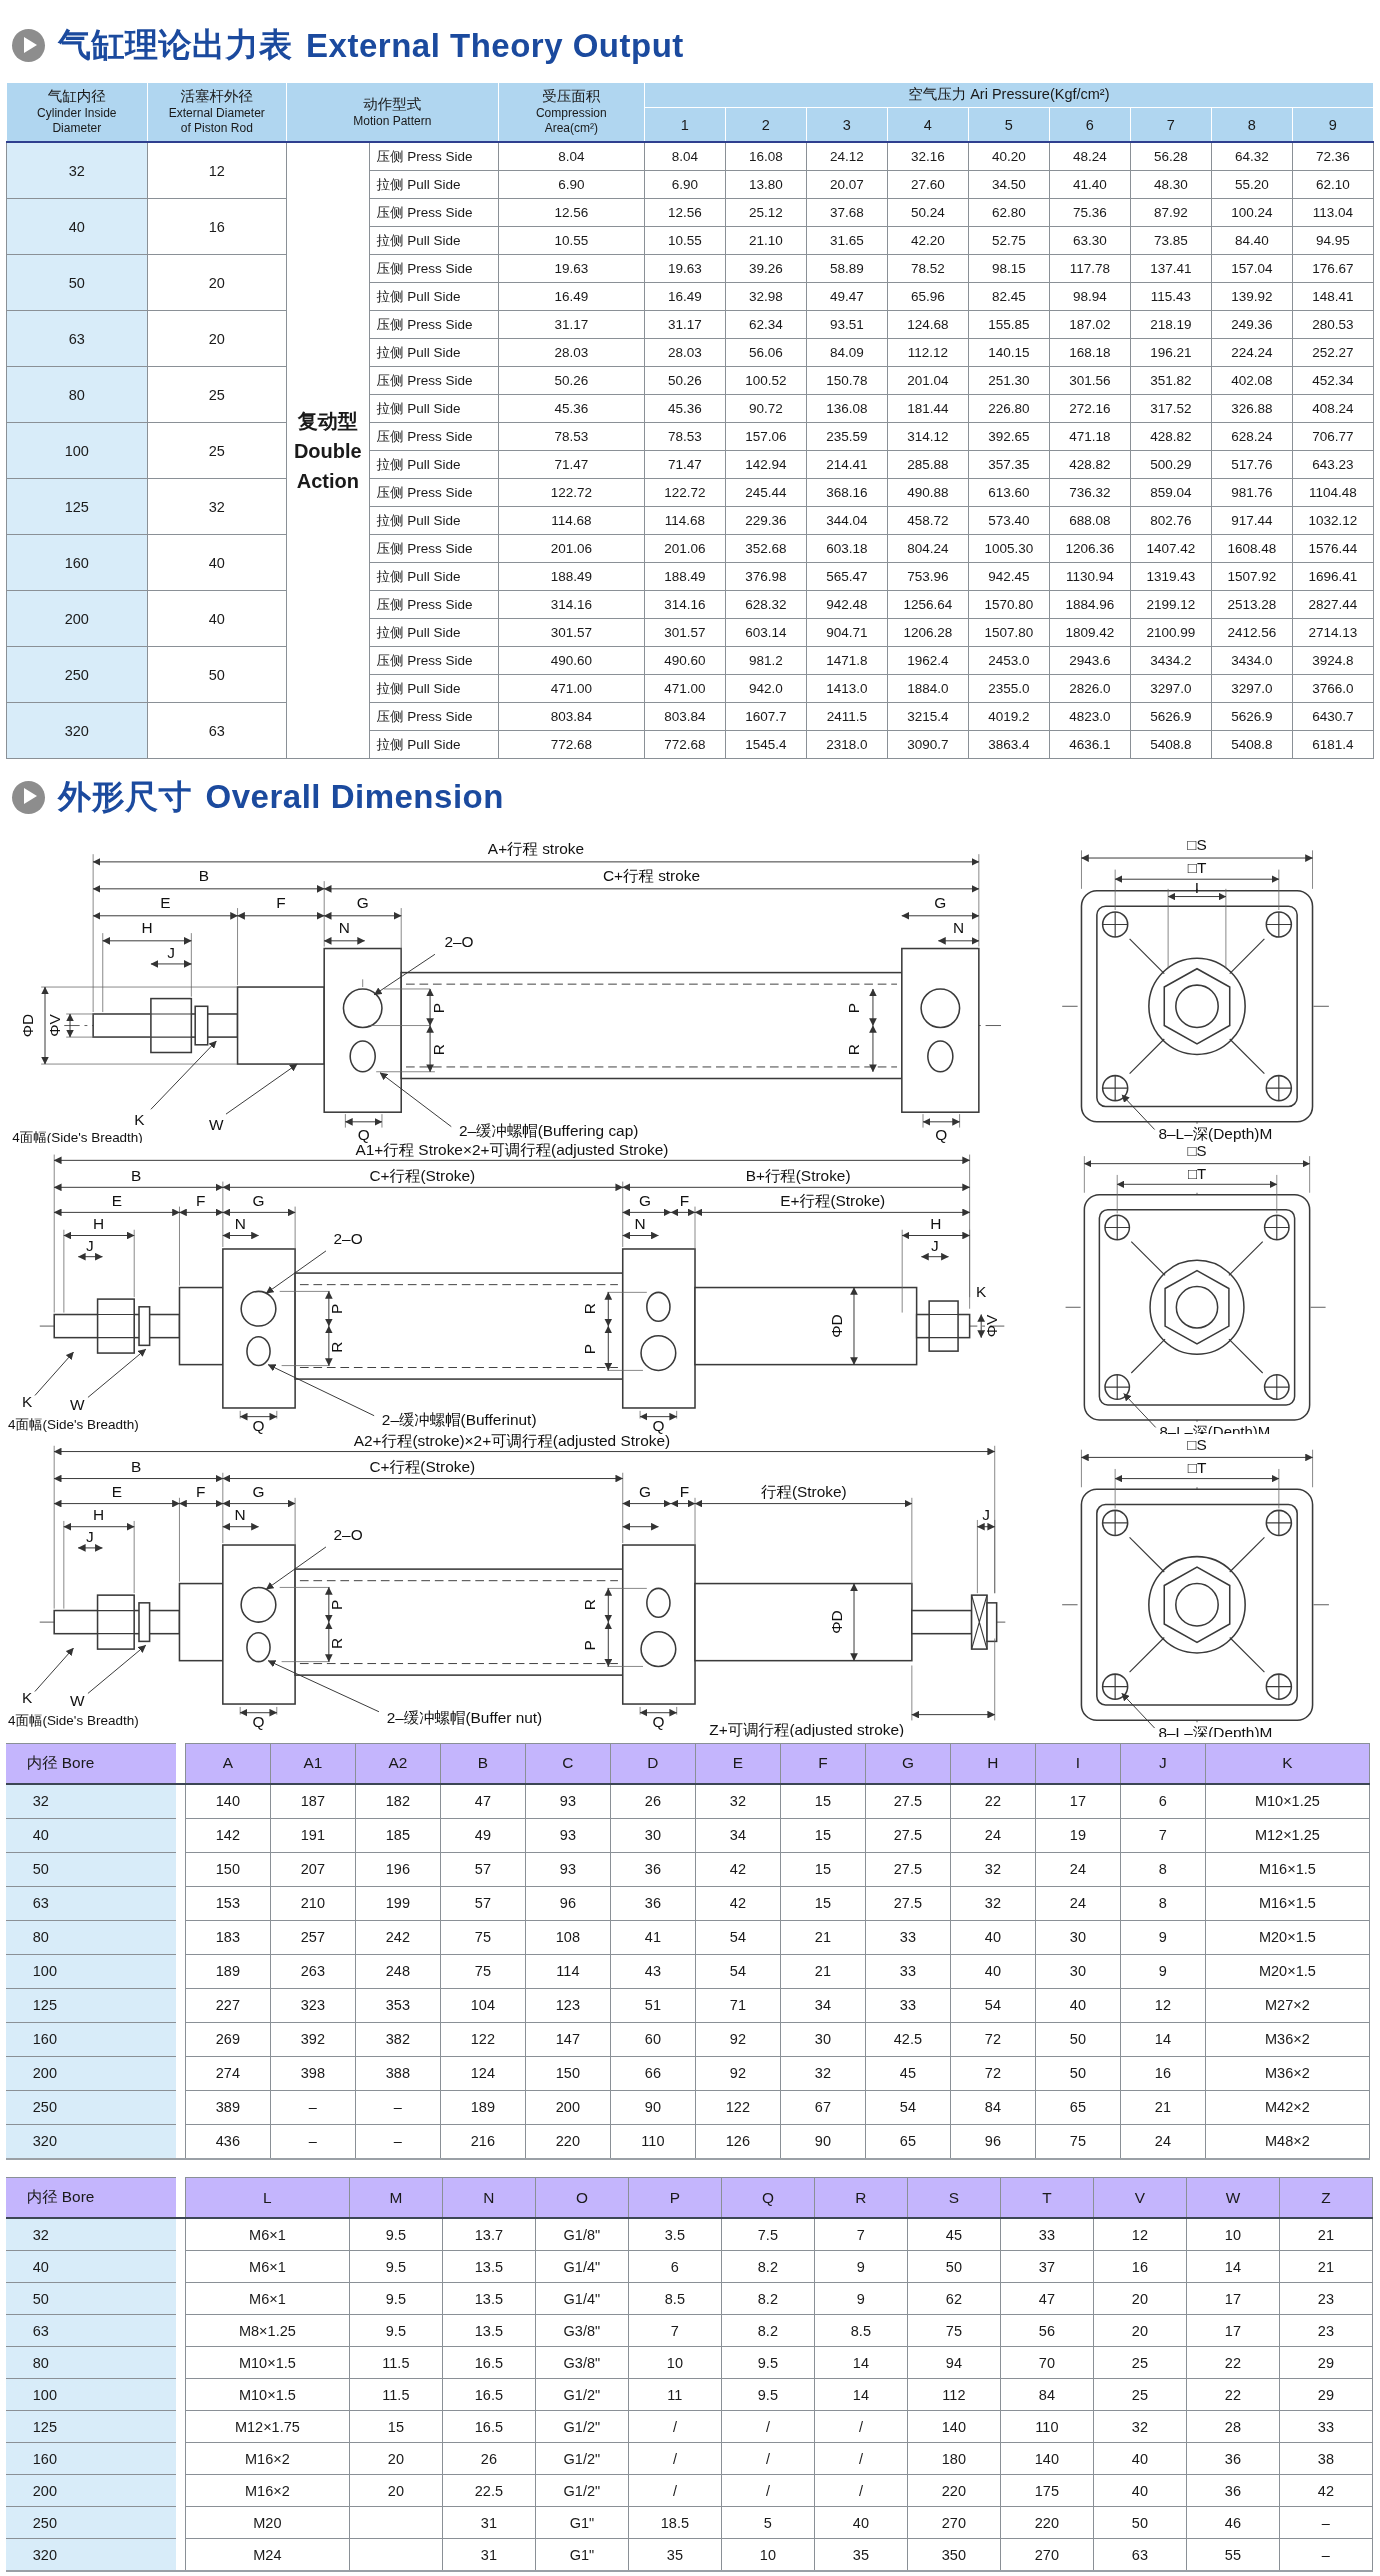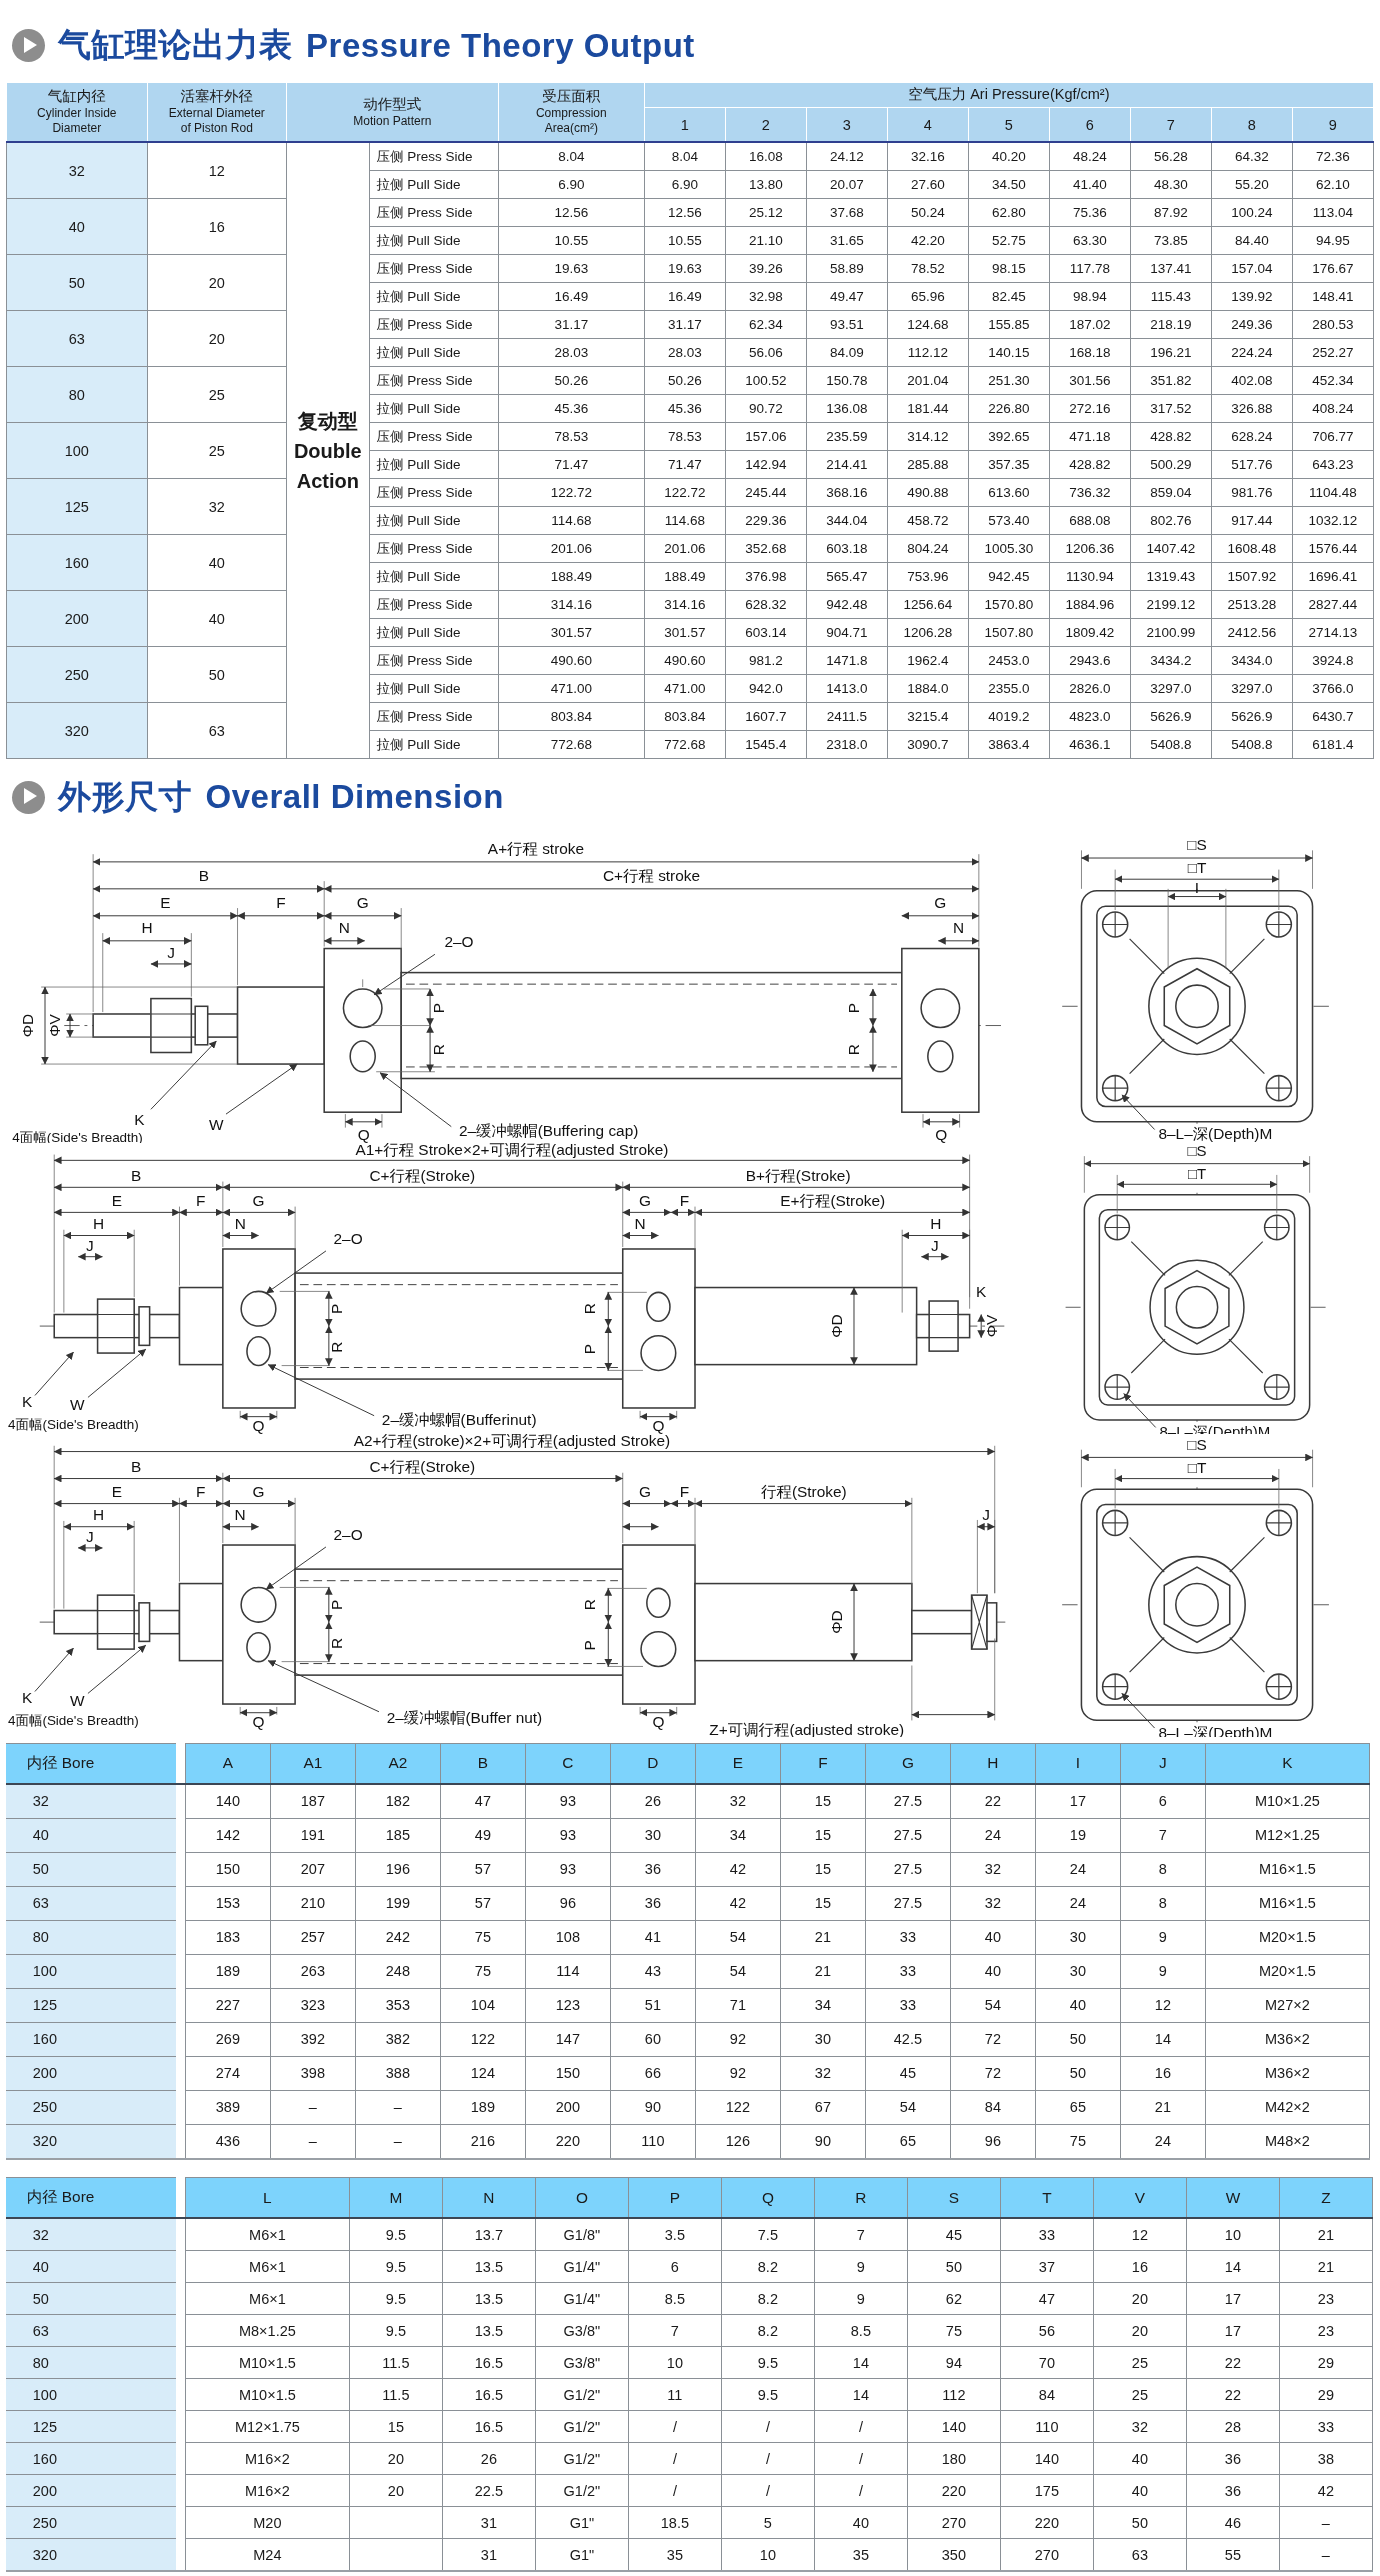--- a/index.html
+++ b/index.html
@@ -23,21 +23,21 @@
   .theory td{border:1px solid #8a9096;text-align:center;height:27px;padding:0;color:#1a1a1a;}
   .theory td.bore{background:#d8ecf9;font-size:14.5px;}
   .theory td.rod{font-size:14.5px;}
   .theory td.motion{font-size:20px;line-height:1.5;font-weight:bold;}
   .theory td.side{text-align:left;padding-left:6.7px;}
   .theory tbody tr:first-child td{border-top:2.9px solid #2f3f8f;}
   .theory tbody tr:last-child td{border-bottom:1.9px solid #8a9096;}
 
   
   .sheet{width:1361px;font-size:14.5px;margin-top:3.9px;}
-  .sheet th{background:#7dd3fc;font-weight:normal;border:1px solid #8a9096;height:37px;font-size:15.4px;color:#1a1a1a;}
+  .sheet th{background:#c4b5fd;font-weight:normal;border:1px solid #8a9096;height:37px;font-size:15.4px;color:#1a1a1a;}
   .sheet th.bore-h{text-align:left;padding-left:21px;border-left:none;border-right:none;}
   .sheet th.gap,.sheet td.gap{border:none;background:#fff;padding:0;}
   .sheet td{border:1px solid #8a9096;text-align:center;height:31px;color:#1a1a1a;}
   .sheet td.bore{background:#d8ecf9;text-align:left;padding-left:27px;border-left:none;border-right:none;}
   .sheet tbody tr:first-child td{border-top:2.9px solid #3c4654;}
   .sheet tbody tr:last-child td{border-bottom:2.9px solid #9aa0a6;}
   #sheet2 td{height:29px;}
 
   
   .diagrams{margin:0 0 5.8px 0;}
@@ -54,21 +54,21 @@
   svg text.sm{font-size:14px;}
 </style>
 </head>
 <body>
 
 <div class="page">
 
   <div class="section-title">
     <span class="play-icon"></span>
     <span class="zh">气缸理论出力表</span>
-    <span class="en">Pressure Theory Output</span>
+    <span class="en">External Theory Output</span>
   </div>
 
   <table class="theory">
     <colgroup>
       <col style="width:141px">
         <col style="width:139px">
         <col style="width:83px">
         <col style="width:129px">
         <col style="width:146px">
       <col span="9" style="width:81px">

